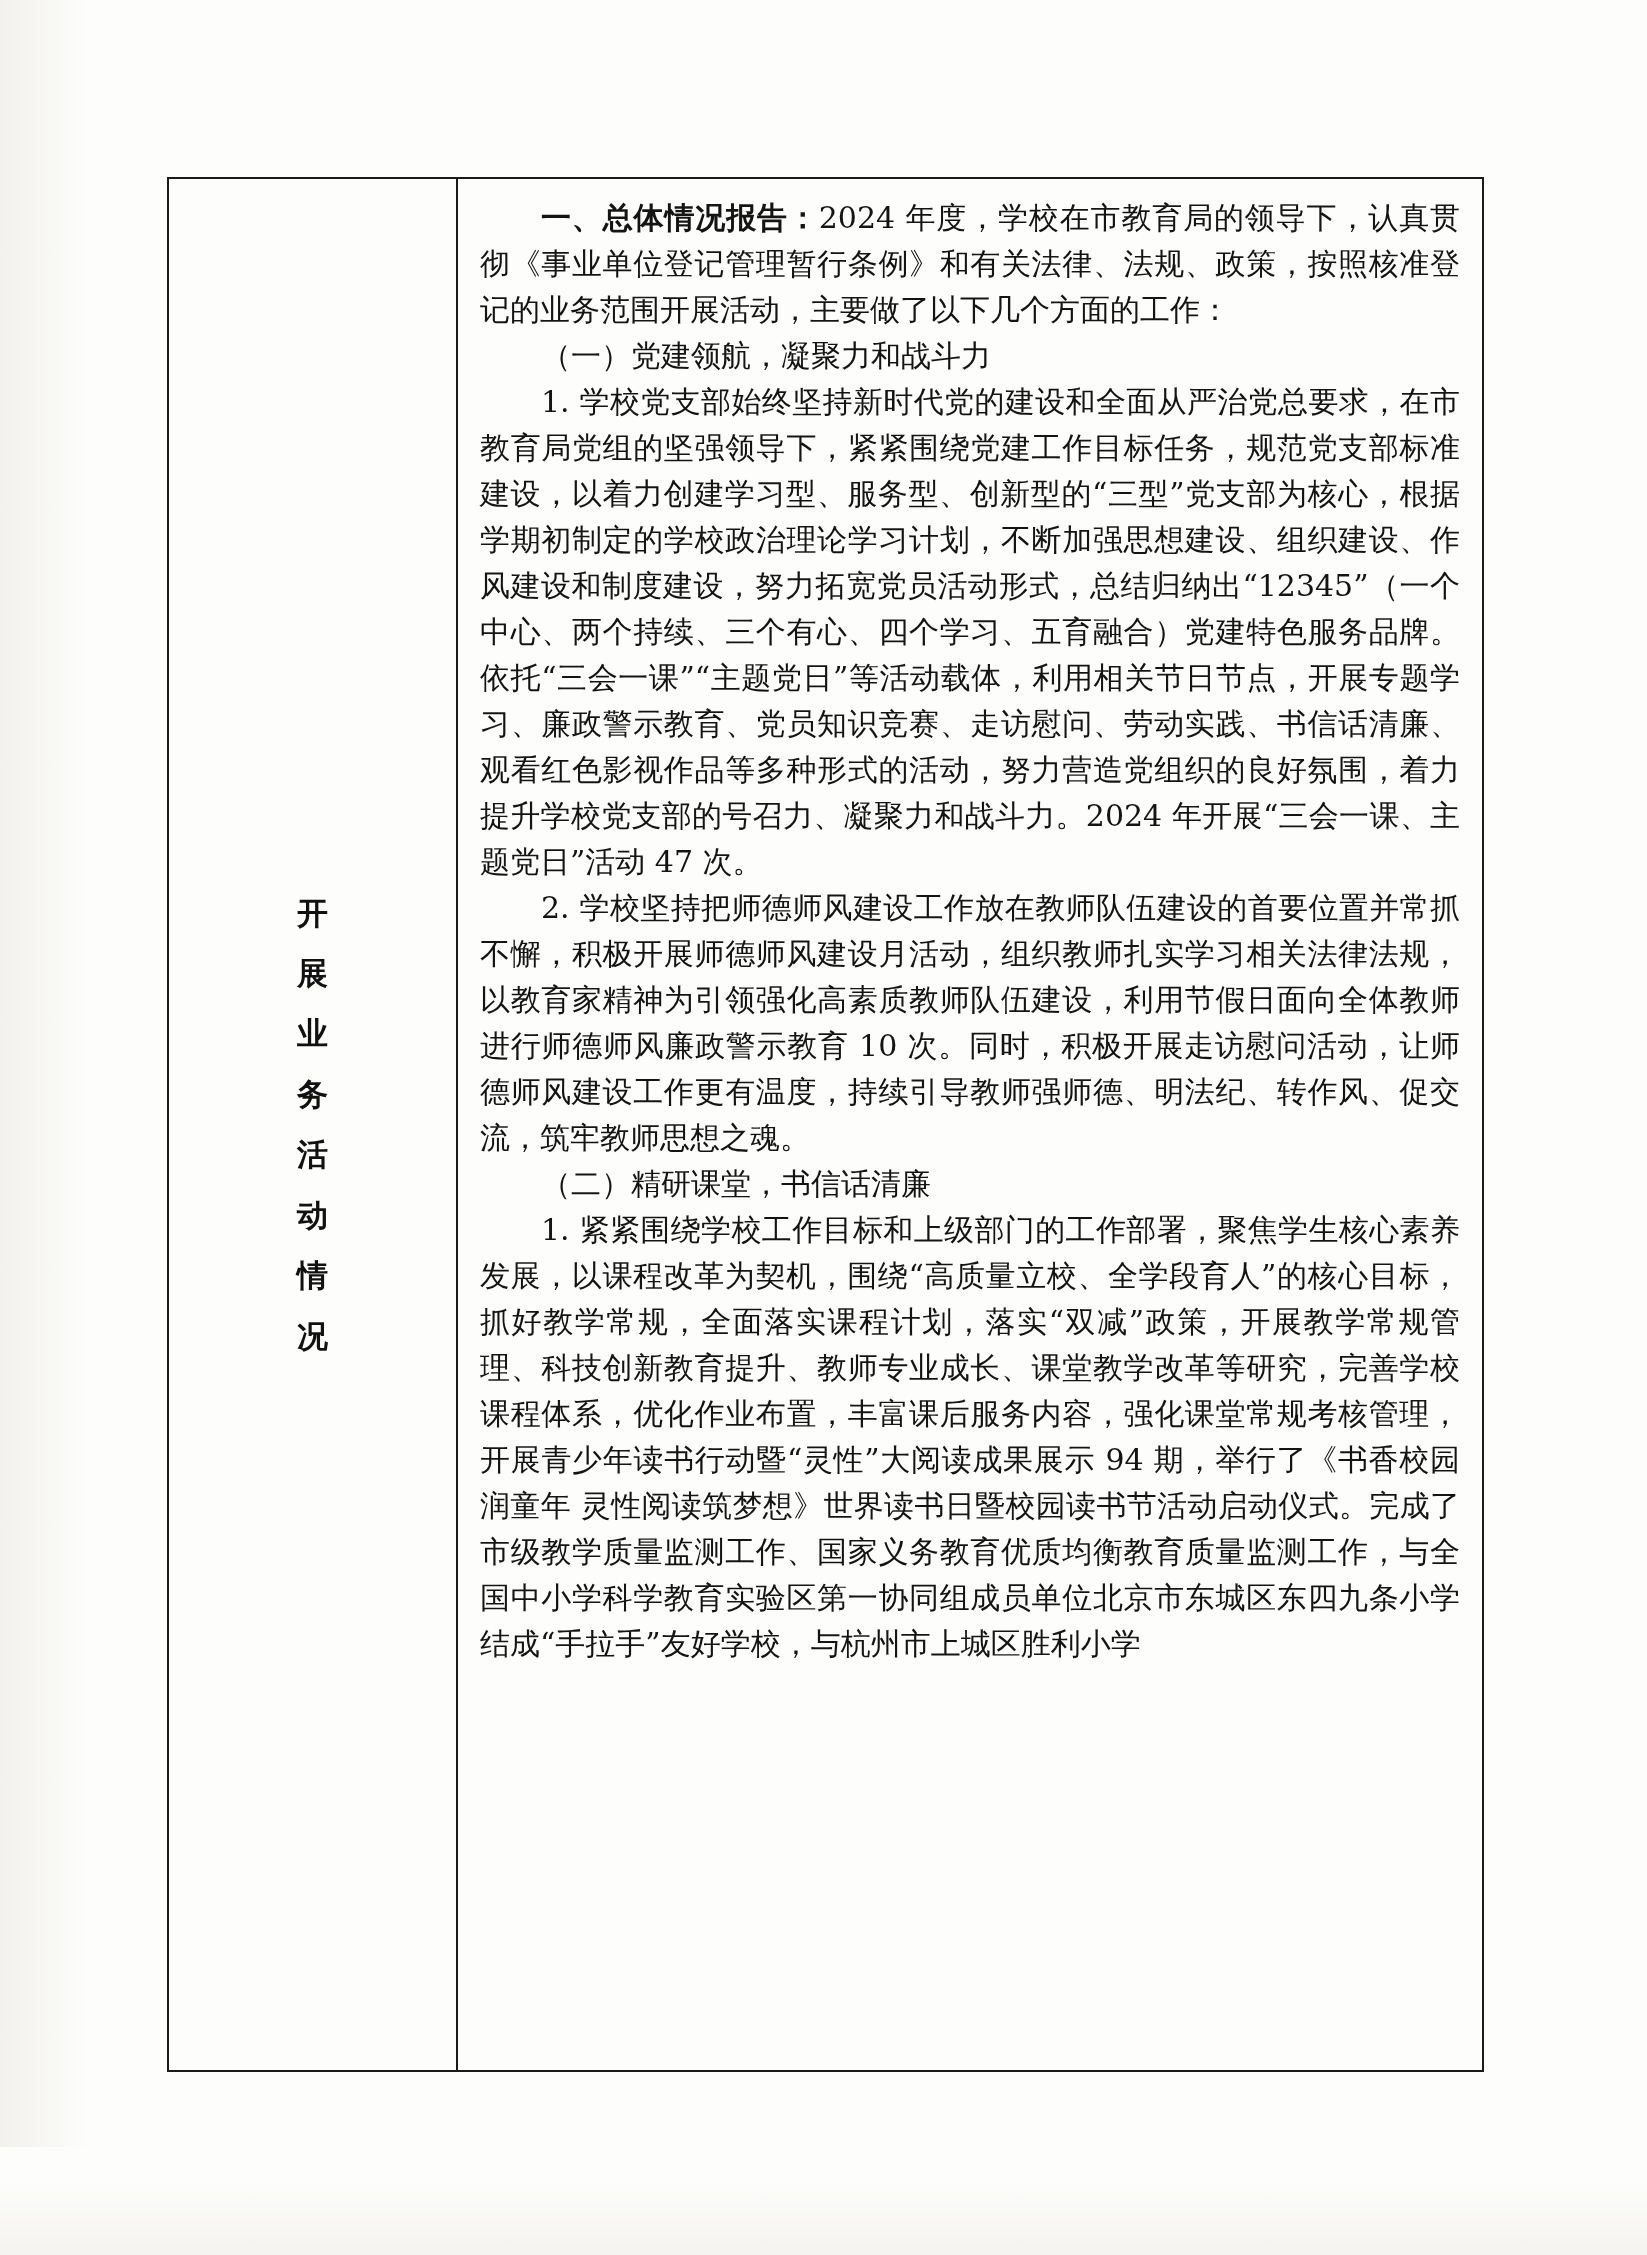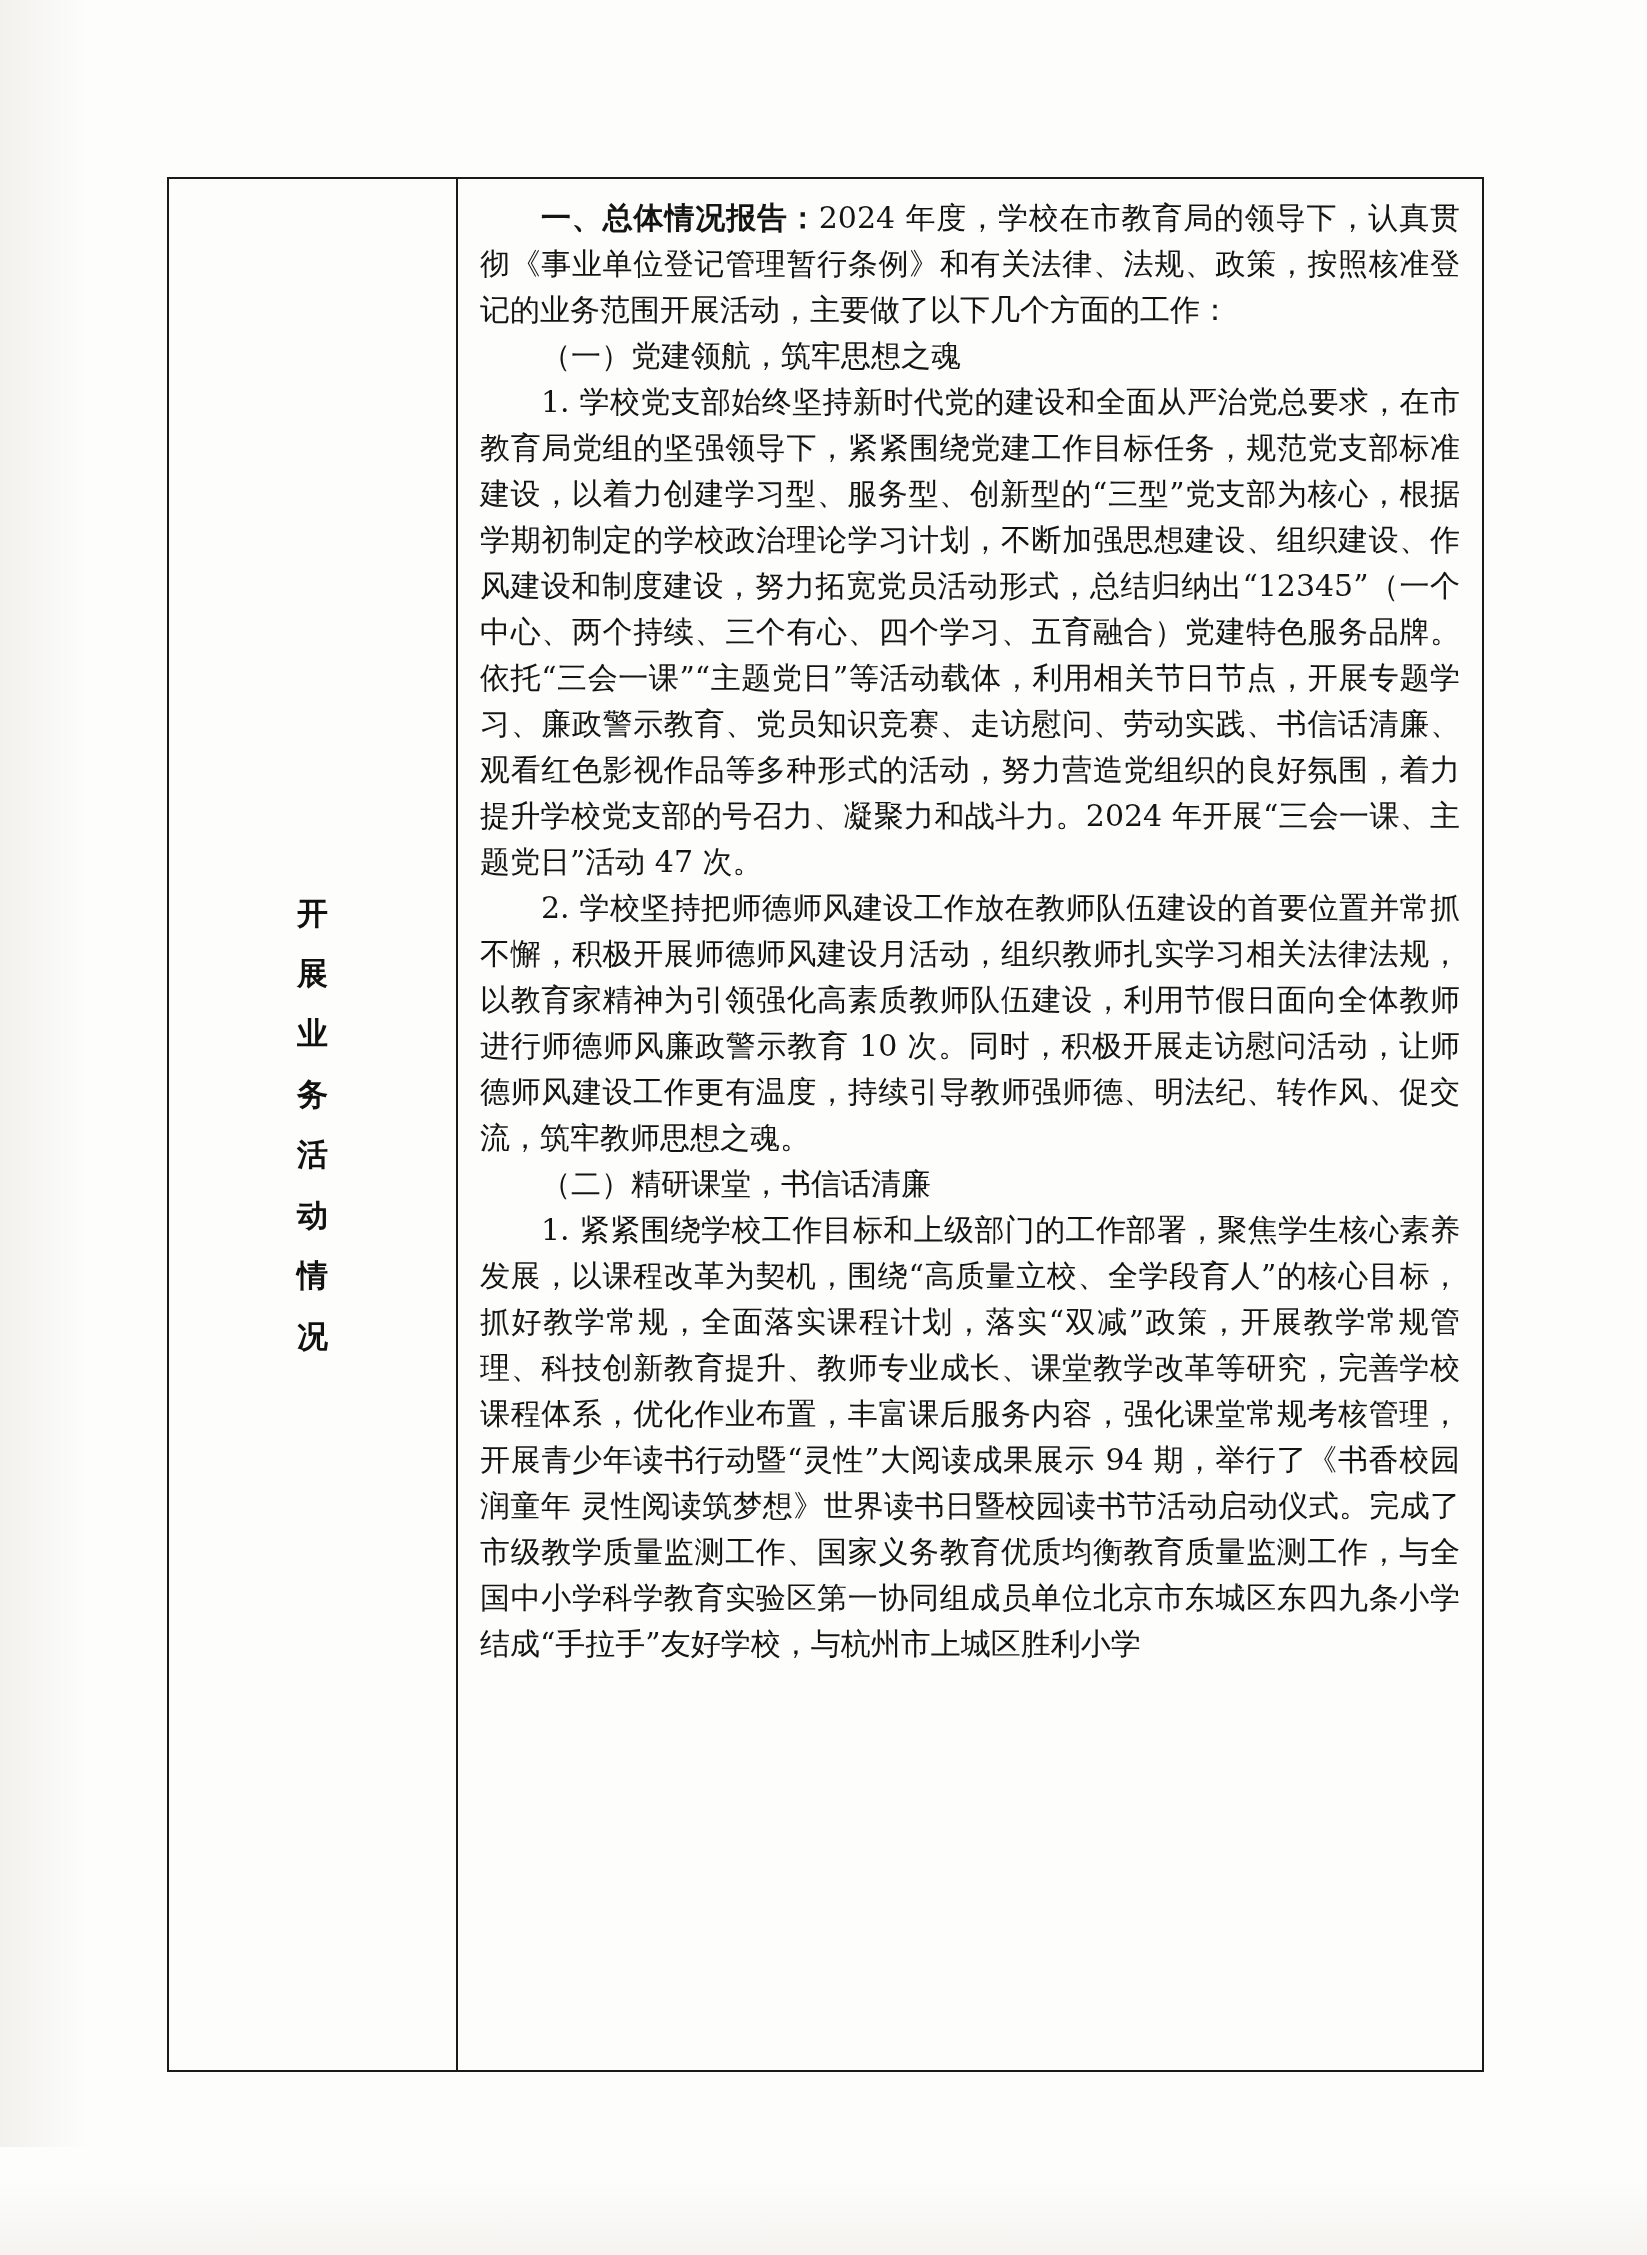--- a/index.html
+++ b/index.html
@@ -118,21 +118,21 @@
         <span>动</span>
         <span>情</span>
         <span>况</span>
       </div>
     </div>
 
     <div class="content-cell">
 
       <p class="para indent"><span class="lead-title">一、总体情况报告：</span><span>2024 年度，学校在市教育局的领导下，认真贯彻《事业单位登记管理暂行条例》和有关法律、法规、政策，按照核准登记的业务范围开展活动，主要做了以下几个方面的工作：</span></p>
 
-      <p class="para indent">（一）党建领航，筑牢思想之魂</p>
+      <p class="para indent">（一）党建领航，凝聚力和战斗力</p>
 
       <p class="para indent">1. 学校党支部始终坚持新时代党的建设和全面从严治党总要求，在市教育局党组的坚强领导下，紧紧围绕党建工作目标任务，规范党支部标准建设，以着力创建学习型、服务型、创新型的“三型”党支部为核心，根据学期初制定的学校政治理论学习计划，不断加强思想建设、组织建设、作风建设和制度建设，努力拓宽党员活动形式，总结归纳出“12345”（一个中心、两个持续、三个有心、四个学习、五育融合）党建特色服务品牌。依托“三会一课”“主题党日”等活动载体，利用相关节日节点，开展专题学习、廉政警示教育、党员知识竞赛、走访慰问、劳动实践、书信话清廉、观看红色影视作品等多种形式的活动，努力营造党组织的良好氛围，着力提升学校党支部的号召力、凝聚力和战斗力。2024 年开展“三会一课、主题党日”活动 47 次。</p>
 
       <p class="para indent">2. 学校坚持把师德师风建设工作放在教师队伍建设的首要位置并常抓不懈，积极开展师德师风建设月活动，组织教师扎实学习相关法律法规，以教育家精神为引领强化高素质教师队伍建设，利用节假日面向全体教师进行师德师风廉政警示教育 10 次。同时，积极开展走访慰问活动，让师德师风建设工作更有温度，持续引导教师强师德、明法纪、转作风、促交流，筑牢教师思想之魂。</p>
 
       <p class="para indent">（二）精研课堂，书信话清廉</p>
 
       <p class="para indent">1. 紧紧围绕学校工作目标和上级部门的工作部署，聚焦学生核心素养发展，以课程改革为契机，围绕“高质量立校、全学段育人”的核心目标，抓好教学常规，全面落实课程计划，落实“双减”政策，开展教学常规管理、科技创新教育提升、教师专业成长、课堂教学改革等研究，完善学校课程体系，优化作业布置，丰富课后服务内容，强化课堂常规考核管理，开展青少年读书行动暨“灵性”大阅读成果展示 94 期，举行了《书香校园润童年 灵性阅读筑梦想》世界读书日暨校园读书节活动启动仪式。完成了市级教学质量监测工作、国家义务教育优质均衡教育质量监测工作，与全国中小学科学教育实验区第一协同组成员单位北京市东城区东四九条小学结成“手拉手”友好学校，与杭州市上城区胜利小学</p>
 
     </div>

